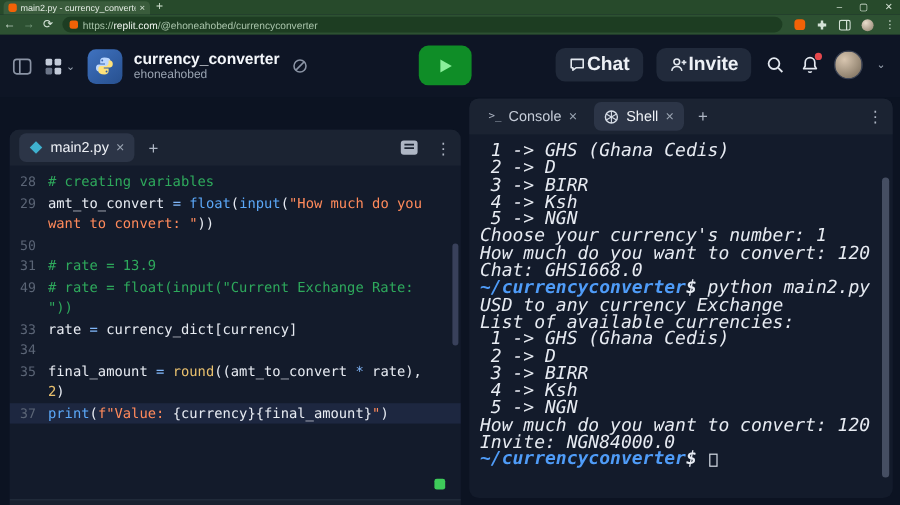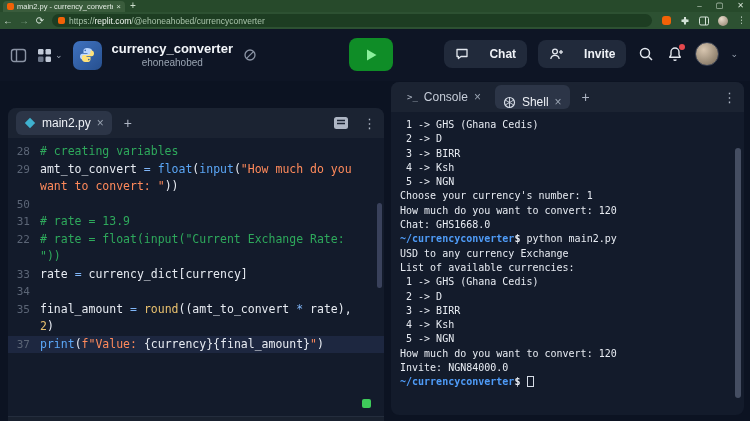--- a/index.html
+++ b/index.html
@@ -25,26 +25,26 @@
   .addr-icons { display:flex; align-items:center; gap:9px; margin-left:10px; }
   .ext-orange { width:9px; height:9px; border-radius:3px; background:var(--replit-orange); }
   .addr-glyph { font-size:9px; color:#d3e2d6; line-height:1; }
   .mini-avatar { width:10px; height:10px; border-radius:50%; background:radial-gradient(circle at 35% 30%, #e8dccb, #9a8possible870 70%, #7c6f5e); background:radial-gradient(circle at 35% 30%, #e8dccb, #8d7f6c); }
 
   
   #rheader { position:absolute; left:0; top:29px; width:750px; height:52px; background:var(--header-bg); }
   .hleft { position:absolute; left:10px; top:0; height:52px; display:flex; align-items:center; gap:10px; }
   .hicon { display:flex; align-items:center; }
   .pytile { width:29px; height:29px; border-radius:7px; background:linear-gradient(140deg,#3f72c0,#27508f); display:flex; align-items:center; justify-content:center; }
-  .projmeta { line-height:1.15;text-align:center; }
+  .projmeta { line-height:1.15; }
   .projname { font-size:13px; font-weight:bold; color:#f3f6fa; }
   .projowner { font-size:10px; color:#9aa4b2; }
   .runbtn { position:absolute; left:349px; top:9px; width:44px; height:33px; border-radius:8px; background:var(--run-green); border:none; display:flex; align-items:center; justify-content:center; cursor:pointer; }
   .hright { position:absolute; right:12px; top:11px; display:flex; align-items:center; gap:11px; }
-  .pillbtn { height:28px; border-radius:8px; background:#212a3b; display:flex; align-items:center; gap:20px; padding:0 11px; color:#eef1f6; font-size:12px; font-weight:bold; }
+  .pillbtn { height:28px; border-radius:8px; background:#212a3b; display:flex; align-items:center; gap:1px; padding:0 11px; color:#eef1f6; font-size:16px; font-weight:bold; }
   .iconbtn { width:18px; display:flex; align-items:center; justify-content:center; position:relative; }
   .avatar { width:24px; height:24px; border-radius:50%; background:radial-gradient(circle at 35% 30%, #d8c6b0, #8d7f6c 75%, #6d6252); border:1px solid #3a4254; }
   .chev { font-size:9px; color:#9aa4b2; }
   .baddge-dot { position:absolute; top:-2px; right:-1px; width:6px; height:6px; border-radius:50%; background:var(--notification-red); }
 
   
   .pane { position:absolute; top:82px; background:var(--pane-bg); border-radius:8px; overflow:hidden; }
   #editor-pane { left:8px; width:376px; height:333px;margin-top:26px; }
   #console-pane { left:391px; width:353px; height:333px; }
   .pane-tabs { height:30px; background:var(--pane-header-bg); display:flex; align-items:center; padding:0 8px; }
@@ -71,21 +71,21 @@
   .c-pr { color:var(--prompt); font-weight:bold; }
   .c-dl { color:var(--plain); font-weight:bold; }
 
   .ed-scroll { position:absolute; right:2px; top:95px; width:5px; height:85px; border-radius:3px; background:#39415b; }
   .green-ind { position:absolute; right:13px; bottom:33px; width:9px; height:9px; border-radius:2px; background:var(--indicator-green); }
   .status-bar { position:absolute; left:0; right:0; bottom:0; height:25px; background:#19212f; border-top:1px solid #242d3d; display:flex; align-items:center; justify-content:space-between; padding:0 11px; font-size:11px; color:#96a0af; }
   .hist { display:flex; align-items:center; gap:5px; color:#aeb6c4; font-size:12px; }
   .hist .g { font-size:13px; }
 
   
-  .term { padding:6px 0 0 9px; font-family:"DejaVu Sans Mono", monospace; font-size:10px; }
+  .term { padding:6px 0 0 9px; font-family:"DejaVu Sans Mono", monospace; font-size:15px;font-style:italic; }
   .trow { height:14.3px; line-height:14.3px; white-space:pre; color:var(--plain); }
   .cursor { display:inline-block; width:7px; height:11px; border:1px solid #d6dce6; vertical-align:-2px; margin-left:1px; }
   .term-scroll { position:absolute; right:3px; top:66px; width:6px; height:250px; border-radius:3px; background:#454e62; }
 
   svg { display:block; }
 </style>
 </head>
 <body>
 
 <div id="tabstrip">
@@ -221,21 +221,21 @@
         </svg>
       <span class="kebab">⋮</span>
     </span>
   </div>
   <div class="code-area">
       <div class="crow"><span class="gut">28</span><span class="ct"><span class="c-cm"># creating variables</span></span></div>
       <div class="crow"><span class="gut">29</span><span class="ct"><span class="c-pl">amt_to_convert </span><span class="c-op">= </span><span class="c-fn">float</span><span class="c-pl">(</span><span class="c-fn">input</span><span class="c-pl">(</span><span class="c-st">"How much do you</span></span></div>
       <div class="crow"><span class="gut"></span><span class="ct"><span class="c-st">want to convert: "</span><span class="c-pl">))</span></span></div>
       <div class="crow"><span class="gut">50</span><span class="ct"></span></div>
       <div class="crow"><span class="gut">31</span><span class="ct"><span class="c-cm"># rate = 13.9</span></span></div>
-      <div class="crow"><span class="gut">22</span><span class="ct"><span class="c-cm"># rate = float(input("Current Exchange Rate:</span></span></div>
+      <div class="crow"><span class="gut">49</span><span class="ct"><span class="c-cm"># rate = float(input("Current Exchange Rate:</span></span></div>
       <div class="crow"><span class="gut"></span><span class="ct"><span class="c-cm">"))</span></span></div>
       <div class="crow"><span class="gut">33</span><span class="ct"><span class="c-pl">rate </span><span class="c-op">= </span><span class="c-pl">currency_dict[currency]</span></span></div>
       <div class="crow"><span class="gut">34</span><span class="ct"></span></div>
       <div class="crow"><span class="gut">35</span><span class="ct"><span class="c-pl">final_amount </span><span class="c-op">= </span><span class="c-nu">round</span><span class="c-pl">((amt_to_convert </span><span class="c-op">* </span><span class="c-pl">rate),</span></span></div>
       <div class="crow"><span class="gut"></span><span class="ct"><span class="c-nu">2</span><span class="c-pl">)</span></span></div>
       <div class="crow hl"><span class="gut">37</span><span class="ct"><span class="c-fn">print</span><span class="c-pl">(</span><span class="c-st">f"Value: </span><span class="c-pl">{currency}{final_amount}</span><span class="c-st">"</span><span class="c-pl">)</span></span></div>
     </div>
   <div class="ed-scroll"></div>
   <div class="green-ind"></div>
   <div class="status-bar">
@@ -247,21 +247,21 @@
   </div>
 </div>
 
 <div class="pane" id="console-pane">
   <div class="pane-tabs">
     <span class="ptab">
       <span class="cglyph">&gt;_</span>
       <span>Console</span>
       <span class="x">×</span>
     </span>
-    <span class="ptab active" style="margin-left:6px;align-items:flex-end;">
+    <span class="ptab active" style="margin-left:6px;">
       <svg width="13" height="13" viewBox="0 0 13 13">
           <circle cx="6.5" cy="6.5" r="5" fill="none" stroke="#d7dde7" stroke-width="1.2"></circle>
           <path d="M6.5 1.5v10M2.2 4l8.6 5M2.2 9l8.6-5" stroke="#d7dde7" stroke-width="0.9" fill="none"></path>
         </svg>
       <span>Shell</span>
       <span class="x">×</span>
     </span>
     <span class="ptab-plus">+</span>
     <span class="tabs-right">
       <span class="kebab">⋮</span>

